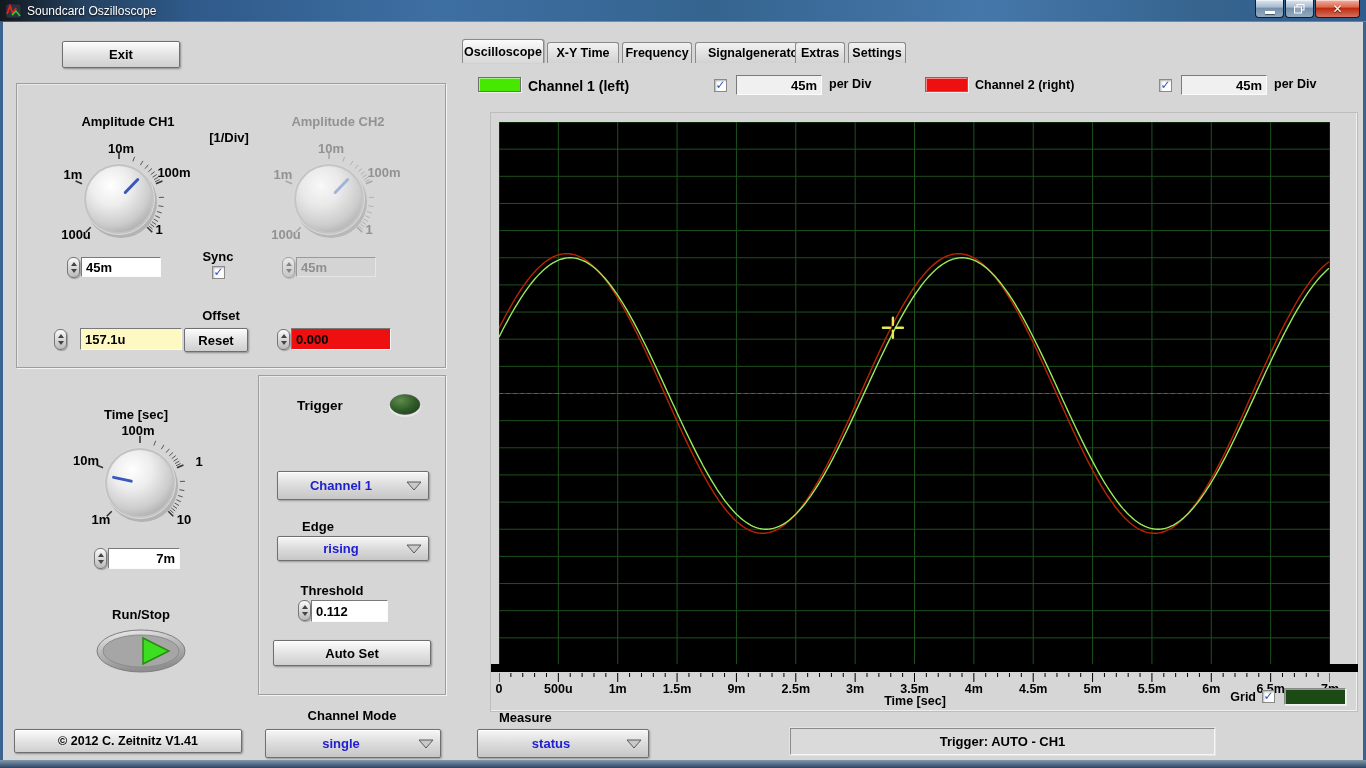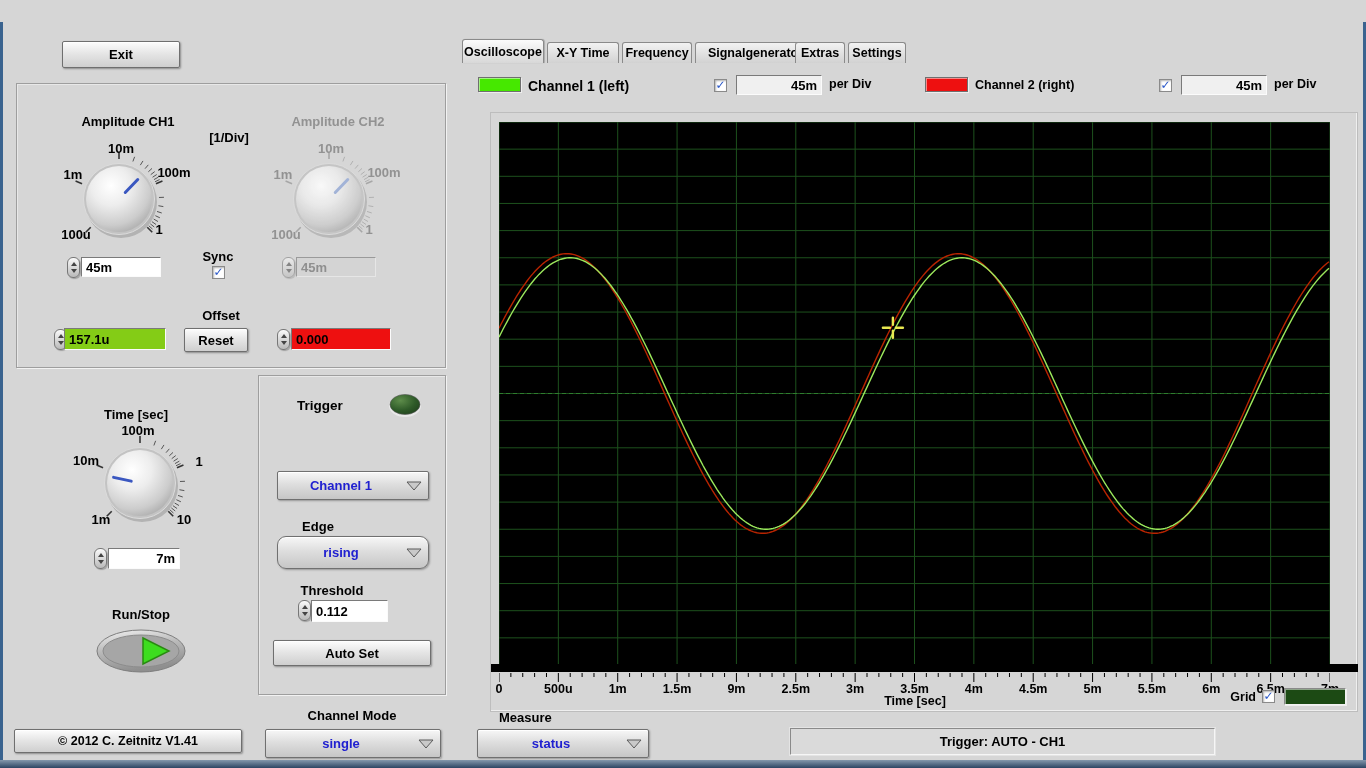--- a/index.html
+++ b/index.html
@@ -76,20 +76,42 @@
     border:1px solid; border-color:#8a8a8a #f6f6f6 #f6f6f6 #8a8a8a; display:flex; align-items:center; justify-content:center;
     font-weight:700; font-size:13px; box-shadow:0 0 0 1px #e4e4e4; }
 </style>
 </head>
 <body>
 
 
 
 <div id="app">
 
+  <div class="titlebar">
+    <svg class="app-icon" viewBox="0 0 16 16">
+      <rect x="0" y="1" width="15" height="14" rx="2" fill="#2a3440" stroke="#111" stroke-width="0.5"></rect>
+      <polyline points="1,11 4,3 7,11 10,5" fill="none" stroke="#d22" stroke-width="2"></polyline>
+      <polyline points="6,12 10,8 14,13" fill="none" stroke="#3c3" stroke-width="1.5"></polyline>
+    </svg>
+    <span class="title-text">Soundcard Oszilloscope</span>
+    <div class="win-btns">
+      <div class="cap-btn cap-min">
+          <span class="glyph-min"></span>
+        </div>
+      <div class="cap-btn cap-restore">
+        <svg width="11" height="10" viewBox="0 0 11 10">
+          <rect x="3" y="0.5" width="7" height="5.5" fill="none" stroke="#fff"></rect>
+          <rect x="0.5" y="3" width="7" height="6" fill="#8fa3ba" stroke="#fff"></rect>
+        </svg>
+      </div>
+      <div class="cap-btn cap-close">
+          <span class="glyph-close">✕</span>
+        </div>
+    </div>
+  </div>
 
   <div class="btn3d" style="left:62px;top:41px;width:118px;height:27px;">Exit</div>
 
   <div class="panel" style="left:16px;top:83px;width:430px;height:285px;"></div>
   <span class="lbl" style="left:48px;top:114px;width:160px;">Amplitude CH1</span>
   <span class="lbl" style="left:200px;top:130px;width:58px;">[1/Div]</span>
   <span class="lbl gray" style="left:258px;top:114px;width:160px;">Amplitude CH2</span>
 
   <svg class="knob" width="110" height="110" style="position:absolute;left:64px;top:144px;">
       <circle cx="57" cy="58" r="36" fill="#8f8f8f" opacity="0.5"></circle>
@@ -171,21 +193,21 @@
       <span class="sp-up"></span>
       <span class="sp-dn"></span>
     </div>
   <div class="field disabled" style="left:296px;top:257px;width:80px;height:20px;">45m</div>
 
   <span class="lbl" style="left:193px;top:308px;width:56px;">Offset</span>
   <div class="spinner" style="left:54px;top:329px;">
       <span class="sp-up"></span>
       <span class="sp-dn"></span>
     </div>
-  <div class="field" style="left:64px;top:328px;width:102px;height:22px;background:#84cc16;">157.1u</div>
+  <div class="field" style="left:80px;top:328px;width:102px;height:22px;background:#fef9c3;">157.1u</div>
   <div class="btn3d" style="left:184px;top:328px;width:64px;height:24px;">Reset</div>
   <div class="spinner" style="left:277px;top:329px;">
       <span class="sp-up"></span>
       <span class="sp-dn"></span>
     </div>
   <div class="field" style="left:291px;top:328px;width:100px;height:22px;background:#EE1010;">0.000</div>
 
   <span class="lbl" style="left:76px;top:407px;width:120px;">Time [sec]</span>
   <svg class="knob" width="110" height="110" style="position:absolute;left:85px;top:428px;">
       <circle cx="57" cy="58" r="36" fill="#8f8f8f" opacity="0.5"></circle>
@@ -255,21 +277,21 @@
     <ellipse cx="19" cy="13.5" rx="15" ry="10" fill="url(#ledg)" stroke="#555" stroke-width="0.6"></ellipse>
   </svg>
 
   <div class="dropdown" style="left:277px;top:471px;width:152px;height:29px;">
     <span class="dd-label" style="color:#2020D0;">Channel 1</span>
     <svg class="dd-arrow" viewBox="0 0 16 10">
         <polygon points="1,1 15,1 8,9" fill="#c9c9c9" stroke="#5a5a5a"></polygon>
       </svg>
   </div>
   <span class="lbl" style="left:282px;top:519px;width:72px;">Edge</span>
-  <div class="dropdown" style="left:277px;top:536px;width:152px;height:33px;border-radius:9px;">
+  <div class="dropdown" style="left:277px;top:536px;width:152px;height:25px;">
     <span class="dd-label" style="color:#2020D0;">rising</span>
     <svg class="dd-arrow" viewBox="0 0 16 10">
         <polygon points="1,1 15,1 8,9" fill="#c9c9c9" stroke="#5a5a5a"></polygon>
       </svg>
   </div>
   <span class="lbl" style="left:296px;top:583px;width:72px;">Threshold</span>
   <div class="spinner" style="left:298px;top:600px;">
       <span class="sp-up"></span>
       <span class="sp-dn"></span>
     </div>

